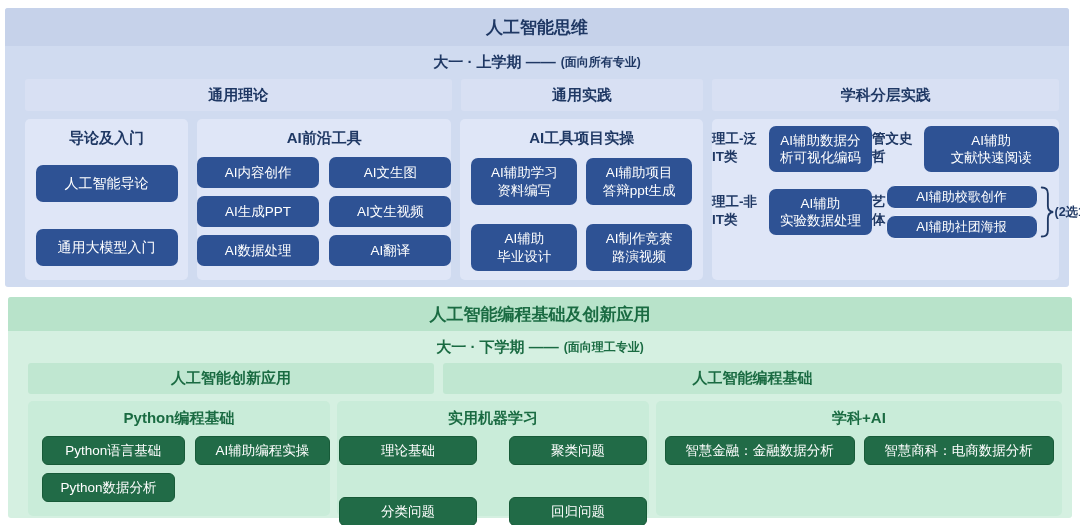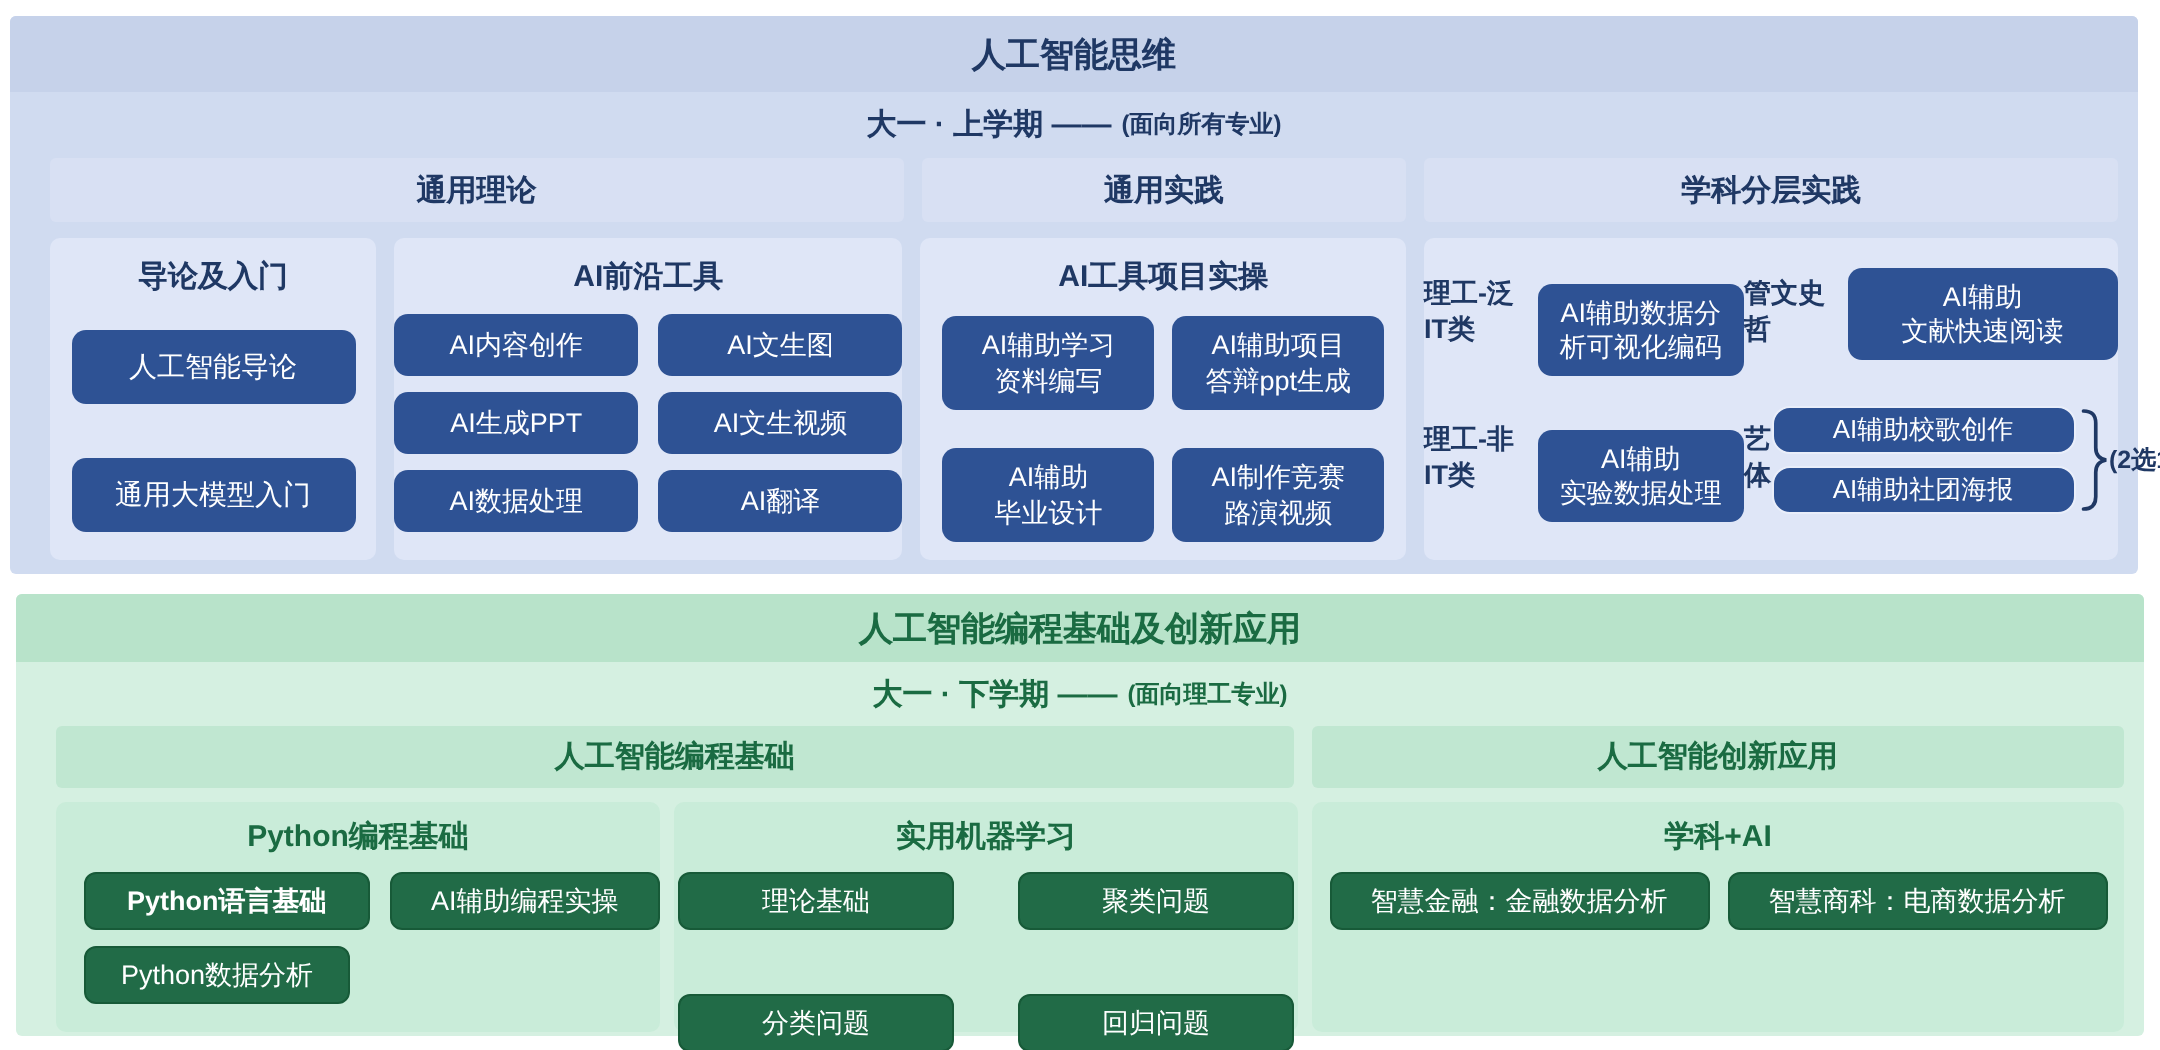--- a/index.html
+++ b/index.html
@@ -48,42 +48,42 @@
 
   .p-practice { width:243px; }
   .practice-grid { display:grid; grid-template-columns:1fr 1fr; column-gap:9px; row-gap:19px; padding:10px 11px 0; }
   .p-practice .chip { height:47px; }
 
   .p-layered { width:347px; display:grid; grid-template-columns:160px 187px; align-content:start; padding-top:7px; }
   .lay-cell { display:flex; flex-direction:row; align-items:center; }
   .lay-cell.r2 { margin-top:11px; }
   .lay-label { font-size:13.5px; font-weight:bold; color:#1f3864; margin-bottom:3px; }
   .lay-cell .chip { height:46px; }
-  .chip.w128 { width:128px;margin-top:16px; } .chip.w142 { width:142px; }
+  .chip.w128 { width:128px; } .chip.w142 { width:142px; }
   .arts-row { display:flex; align-items:center; }
   .pill-col { display:flex; flex-direction:column; gap:6px; }
   .chip.pill { width:152px; height:24px; border-radius:9px; border:1px solid #e9eefa; font-size:13px; }
   .brace-svg { margin-left:2px; }
   .choice-note { font-size:12.5px; font-weight:bold; color:#1f3864; margin-left:1px; white-space:nowrap; }
 
   
   .sec-bot { position:absolute; left:8px; top:297px; width:1064px; height:221px; background:#d5f0e1; border-radius:3px; }
   .sec-bot .titlebar { height:34px; background:#b8e3ca; color:#1a6b42; border-radius:3px 3px 0 0; }
   .sec-bot .subtitle { height:32px; color:#1a6b42; }
   .bot-inner { padding:0 10px 0 20px; }
   .sec-bot .hdr { height:31px; background:#c0e7d1; color:#1a6b42; }
   .hdr.hg1 { width:620px; } .hdr.hg2 { width:407px; }
   .bot-panels { display:flex; gap:7px; margin-top:7px; height:115px; }
   .sec-bot .panel { background:#c9ecd9; }
   .sec-bot .p-heading { color:#1a6b42; margin-top:8px; }
   .chip.green { background:#216b47; border:1px solid #175a38; border-radius:6px; height:29px; }
 
   .p-python { width:302px; }
   .py-row { display:flex; gap:10px; padding-left:14px; margin-top:8px; }
-  .chip.w130 { width:154px;font-weight:bold; } .chip.w146 { width:146px; } .chip.w133 { width:133px; }
+  .chip.w130 { width:154px; } .chip.w146 { width:146px; } .chip.w133 { width:133px; }
 
   .p-ml { width:312px; }
   .ml-grid { display:grid; grid-template-columns:138px 138px; column-gap:14px; row-gap:12px; justify-content:center; margin-top:8px;gap:32px; }
 
   .p-subject { width:406px; }
   .subj-grid { display:grid; grid-template-columns:190px 190px; column-gap:9px; row-gap:12px; justify-content:center; margin-top:8px; }
 </style>
 </head>
 <body>
 
@@ -172,22 +172,22 @@
   </div>
 
   <div class="sec-bot">
     <div class="titlebar">人工智能编程基础及创新应用</div>
     <div class="subtitle">
       <span>大一 · 下学期 ——</span>
       <span class="note">(面向理工专业)</span>
     </div>
     <div class="bot-inner">
       <div class="hdr-row">
+        <div class="hdr hg2">人工智能创新应用</div>
         <div class="hdr hg1">人工智能编程基础</div>
-        <div class="hdr hg2">人工智能创新应用</div>
       </div>
       <div class="bot-panels">
 
         <div class="panel p-python">
           <div class="p-heading">Python编程基础</div>
           <div class="py-row">
             <div class="chip green w130">Python语言基础</div>
             <div class="chip green w146">AI辅助编程实操</div>
           </div>
           <div class="py-row">

